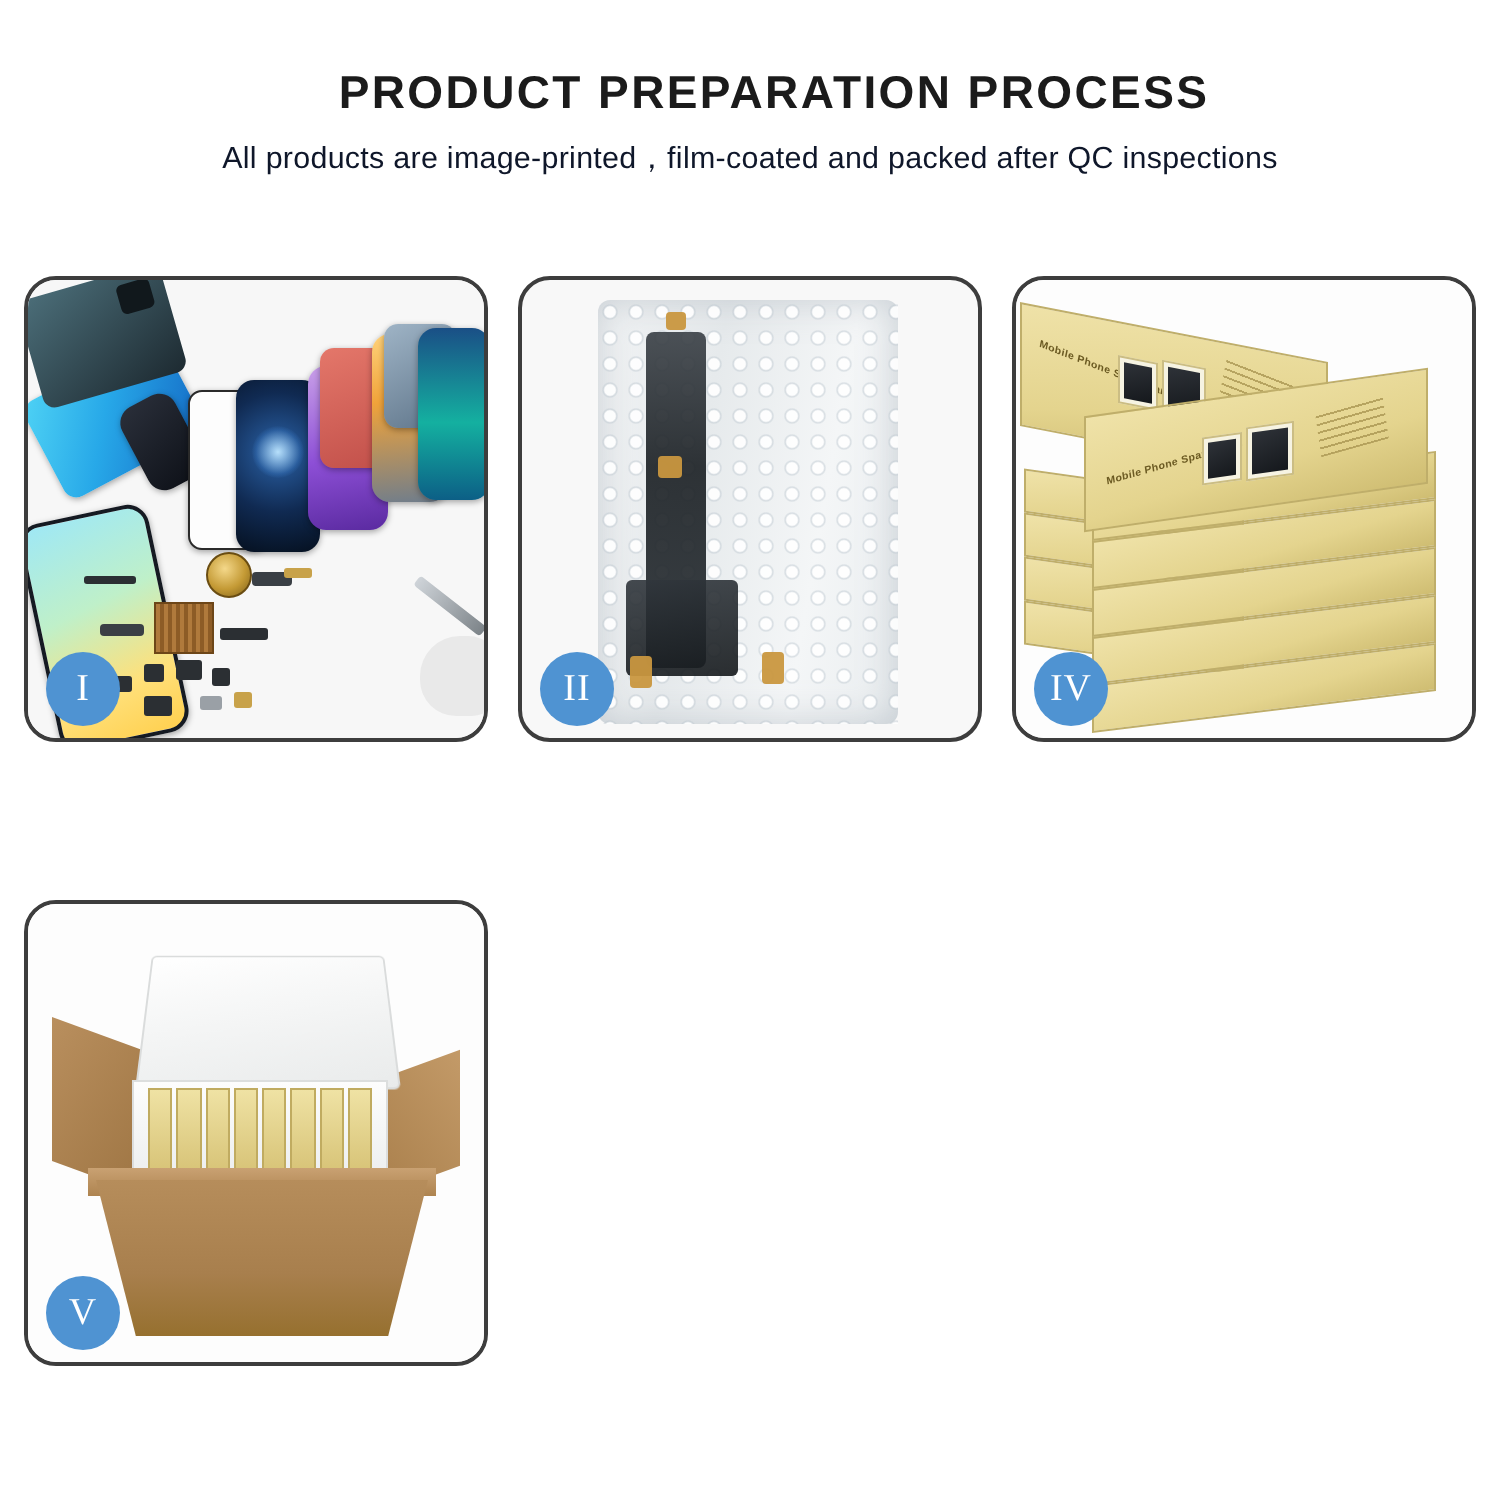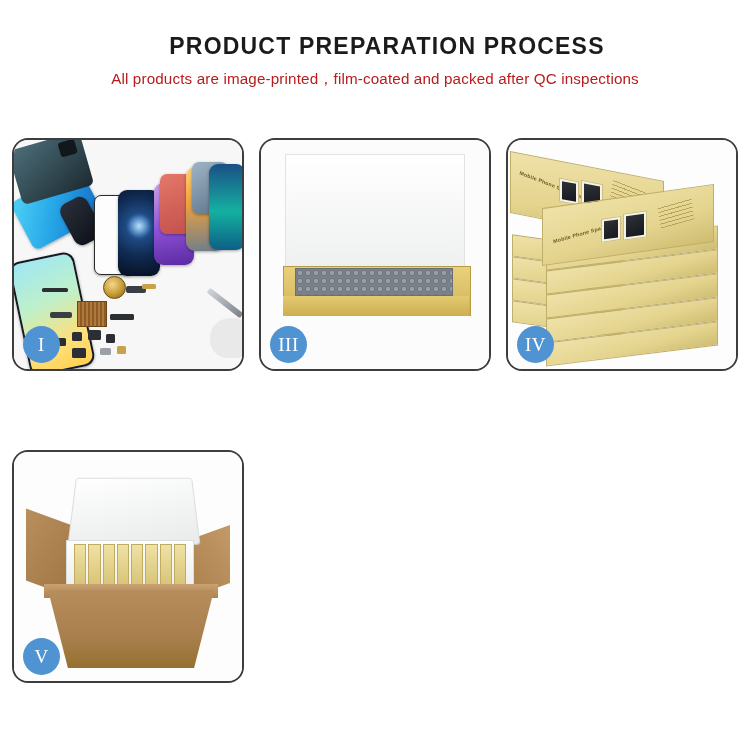--- a/index.html
+++ b/index.html
@@ -9,21 +9,21 @@
     font-family:"Liberation Sans", sans-serif;
     overflow:hidden;
     position:relative;
   }
   .header { padding-top:34px; text-align:center; }
   .title {
     font-size:23px; font-weight:700; letter-spacing:1.2px;
     color:#1b1b1b; line-height:1.05; white-space:nowrap;padding-left:24px;
   }
   .subtitle {
-    margin-top:11px; font-size:15.2px; color:#b91c1c;
+    margin-top:11px; font-size:15.2px; color:#0f172a;
     letter-spacing:0.15px; white-space:nowrap;
   }
 
   .grid {
     position:absolute; left:12px; top:138px;
     width:726px; height:544px;
     display:grid;
     grid-template-columns:repeat(3, 232px);
     grid-template-rows:repeat(2, 233px);
     column-gap:15px; row-gap:79px;
@@ -306,31 +306,33 @@
       <div class="prt" style="left:20px;top:204px;width:10px;height:14px;background:#9fd8e8;"></div>
       <div class="prt" style="left:58px;top:208px;width:14px;height:10px;"></div>
       <div class="prt silver" style="left:86px;top:208px;width:11px;height:7px;"></div>
       <div class="prt gold" style="left:103px;top:206px;width:9px;height:8px;"></div>
       <div class="tool"></div>
       <div class="hand"></div>
     </div>
     <div class="badge">I</div>
   </div>
 
-
   <div class="card">
-    <div class="photo p3">
-      <div class="lid3"></div>
-      <div class="lidfoam"></div>
-      <div class="box3body"></div>
-      <div class="box3inner"></div>
-      <div class="box3front"></div>
+    <div class="photo">
+      <div class="bag"></div>
+      <div class="bagpart"></div>
+      <div class="bagpart2"></div>
+      <div class="tape" style="left:72px;top:16px;width:10px;height:9px;"></div>
+      <div class="tape" style="left:68px;top:88px;width:12px;height:11px;"></div>
+      <div class="tape" style="left:54px;top:188px;width:11px;height:16px;"></div>
+      <div class="tape" style="left:120px;top:186px;width:11px;height:16px;"></div>
     </div>
-    <div class="badge">III</div>
+    <div class="badge">II</div>
   </div>
+
 
   <div class="card">
     <div class="photo p4">
 
       <div class="sbox" style="left:4px;top:102px;width:108px;height:20px;transform:skewY(8deg);"></div>
       <div class="sbox" style="left:4px;top:124px;width:108px;height:20px;transform:skewY(8deg);"></div>
       <div class="sbox" style="left:4px;top:146px;width:108px;height:20px;transform:skewY(8deg);"></div>
       <div class="sbox" style="left:4px;top:168px;width:108px;height:20px;transform:skewY(8deg);"></div>
 
       <div class="sbox" style="left:38px;top:96px;width:170px;height:22px;transform:skewY(-7deg);"></div>

